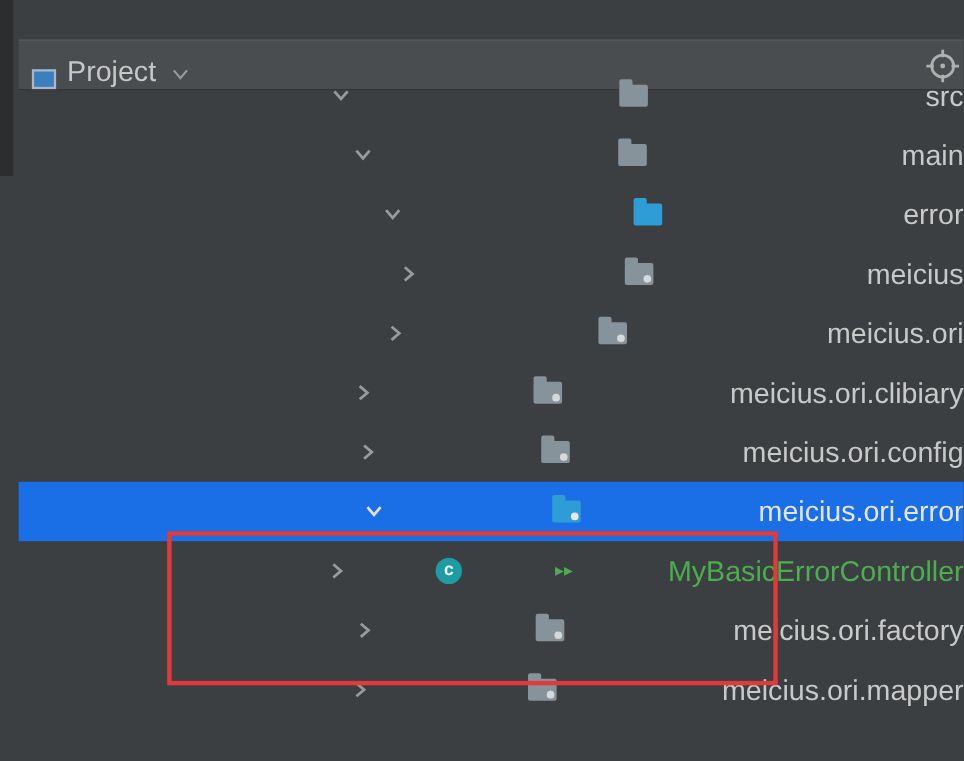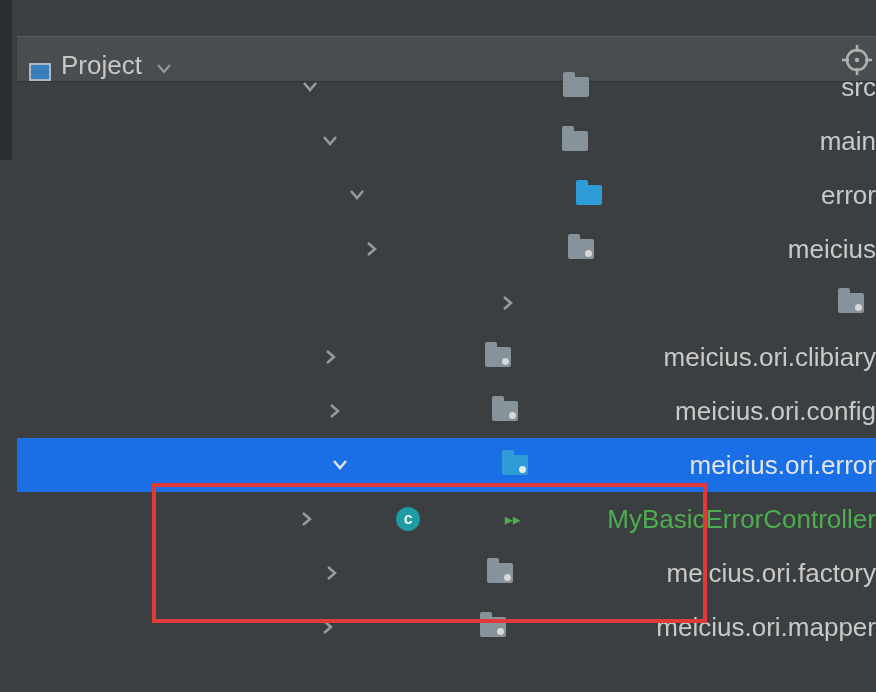--- a/index.html
+++ b/index.html
@@ -221,20 +221,21 @@
   </div>
 
   <div class="row">
     <span class="indent" style="width:160px"></span>
     <span class="arrow">
       <svg width="12" height="16" viewBox="0 0 12 16">
           <path d="M2 2 L9 8 L2 14" fill="none" stroke="#9a9a9a" stroke-width="2.5"></path>
         </svg>
     </span>
     <span class="folder pkg"></span>
+    <span class="label">meicius.ori</span>
   </div>
 
   <div class="row">
     <span class="indent" style="width:160px"></span>
     <span class="arrow">
       <svg width="12" height="16" viewBox="0 0 12 16">
           <path d="M2 2 L9 8 L2 14" fill="none" stroke="#9a9a9a" stroke-width="2.5"></path>
         </svg>
     </span>
     <span class="folder pkg"></span>

